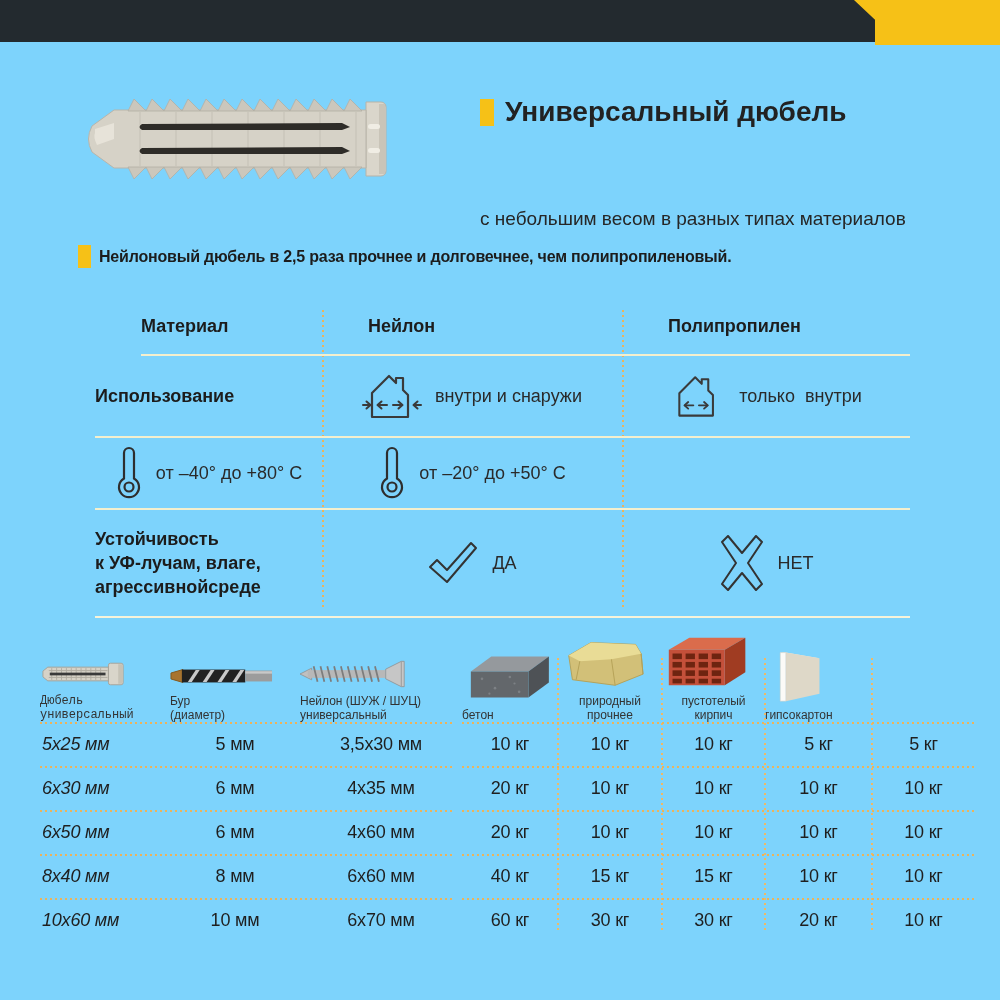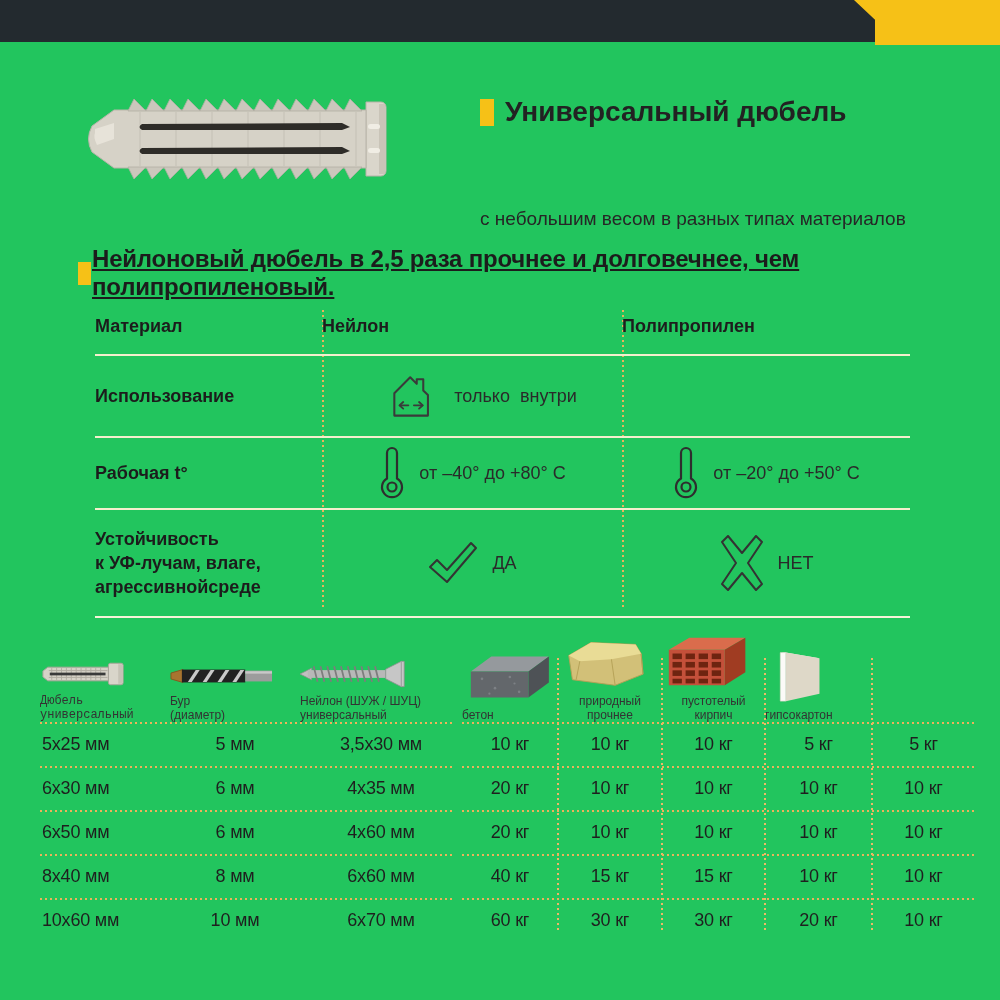--- a/index.html
+++ b/index.html
@@ -1,37 +1,37 @@
 <!DOCTYPE html>
 <html><head>
 <meta charset="utf-8">
 <style>
   html,body{margin:0;padding:0;background:#fff;}
-  .canvas{position:relative;width:1000px;height:1000px;background:#22c55e;overflow:hidden;
+  .canvas{position:relative;width:1000px;height:1000px;background:#7dd3fc;overflow:hidden;
           font-family:"Liberation Sans", sans-serif;color:#1d1d1d;}
 
   
   .topbar{position:absolute;left:0;top:0;width:1000px;height:42px;background:#232a2f;}
   .corner{position:absolute;right:0;top:0;width:146px;height:45px;background:#f6c117;
           clip-path:polygon(0.7% 0,100% 0,100% 100%,14.4% 100%,14.4% 44%,0 0);}
 
   
   .dowel-photo{position:absolute;left:80px;top:88px;}
   .titleblock{position:absolute;left:480px;top:96px;width:480px;}
   .marker{display:inline-block;width:14px;height:27px;background:#f6c117;vertical-align:middle;}
   .title{display:inline-block;vertical-align:middle;margin-left:11px;font-size:28px;font-weight:bold;color:#222;}
   .desc{margin-top:16px;font-size:19px;line-height:30px;color:#262626;white-space:pre-wrap;}
 
   
   .statement{position:absolute;left:78px;top:245px;width:900px;display:flex;align-items:center;}
   .statement .marker{width:13px;height:23px;flex:0 0 13px;}
-  .statement .stmt-text{margin-left:1px;font-size:24px;font-weight:bold;color:#1c1c1c;letter-spacing:-0.2px;text-decoration:underline;}
+  .statement .stmt-text{margin-left:8px;font-size:16px;font-weight:bold;color:#1c1c1c;letter-spacing:-0.2px;}
   .cmp-row{display:grid;grid-template-columns:227px 300px 288px;align-items:center;position:relative;}
-  .cmp-head{height:56px;border-bottom:2px solid #f4efcd;}
-  .cmp-r1{height:80px;border-bottom:2px solid #f4efcd;gap:9px;}
+  .cmp-head{height:56px;border-bottom:2px solid #f4efcd;margin-left:46px;}
+  .cmp-r1{height:80px;border-bottom:2px solid #f4efcd;}
   .cmp-r2{height:70px;border-bottom:2px solid #f4efcd;}
   .cmp-r3{height:106px;border-bottom:2px solid #f7f3d9;}
   .cmp-label{font-size:18px;font-weight:bold;color:#1c1c1c;line-height:24px;}
   .cmp-colhead{font-size:18px;font-weight:bold;text-align:left;}
   .cmp-cell{display:flex;align-items:center;justify-content:center;gap:13px;font-size:18px;color:#2a2a2a;white-space:pre-wrap;}
   .vline{position:absolute;top:12px;width:2px;height:298px;
          background-image:repeating-linear-gradient(to bottom,#ecb35b 0 2px,transparent 2px 5px);}
   .vline.v1{left:227px;} .vline.v2{left:527px;}
   .cmp-wrap{position:absolute;left:95px;top:298px;width:815px;height:312px;}
 
@@ -39,21 +39,21 @@
   .sizes{position:absolute;left:40px;top:646px;width:935px;}
   .sgrid{display:grid;grid-template-columns:130px 130px 162px 96px 104px 103px 107px 103px;}
   .shead{height:76px;align-items:end;}
   .hcell{display:flex;flex-direction:column;justify-content:flex-end;align-items:flex-start;height:76px;}
   .hcell.left{align-items:flex-start;font-family:Liberation Mono, monospace;}
   .hcell .imgwrap{display:flex;align-items:flex-end;justify-content:center;margin-bottom:5px;}
   .hlabel{font-size:12px;line-height:14px;color:#333;text-align:center;}
   .hlabel.two{text-align:left;}
   .srow{height:44px;align-items:center;}
   .scell{font-size:18px;color:#1f1f1f;text-align:center;letter-spacing:-0.2px;}
-  .scell.first{text-align:left;padding-left:2px;}
+  .scell.first{text-align:left;padding-left:2px;font-style:italic;}
   .seg-a{left:0;width:415px;height:2px;background-image:repeating-linear-gradient(to right,#ecb35b 0 2px,transparent 2px 5px);position:absolute;}
   .seg-b{left:422px;width:513px;height:2px;background-image:repeating-linear-gradient(to right,#ecb35b 0 2px,transparent 2px 5px);position:absolute;}
   .svline{position:absolute;width:2px;top:12px;height:274px;
           background-image:repeating-linear-gradient(to bottom,#eeb967 0 2px,transparent 2px 5px);}
 </style>
 </head>
 <body>
 
 <div class="canvas">
 
@@ -126,35 +126,50 @@
 
     <div class="cmp-row cmp-head">
       <div class="cmp-label">Материал</div>
       <div class="cmp-colhead">Нейлон</div>
       <div class="cmp-colhead">Полипропилен</div>
     </div>
 
     <div class="cmp-row cmp-r1">
       <div class="cmp-label">Использование</div>
       <div class="cmp-cell">
+        <svg width="60" height="52" viewBox="0 0 60 52" fill="none" stroke="#3a3a3a" stroke-width="2.2" stroke-linejoin="round" stroke-linecap="round">
+          <path d="M10,47 V23 L27,6 L34,13 L34,8 H41 V20 L46,25 V47 Z"></path>
+          <g stroke-width="2">
+            <path d="M25,35 H16"></path>
+              <path d="M19.5,31.5 L15.5,35 L19.5,38.5"></path>
+            <path d="M31,35 H40"></path>
+              <path d="M36.5,31.5 L40.5,35 L36.5,38.5"></path>
+            <path d="M1,35 H8"></path>
+              <path d="M4.5,31.5 L8.5,35 L4.5,38.5"></path>
+            <path d="M59,35 H52"></path>
+              <path d="M55.5,31.5 L51.5,35 L55.5,38.5"></path>
+          </g>
+        </svg>
+        <span>внутри и снаружи</span>
+      </div>
+      <div class="cmp-cell">
         <svg width="56" height="52" viewBox="0 0 60 52" fill="none" stroke="#3a3a3a" stroke-width="2.2" stroke-linejoin="round" stroke-linecap="round">
           <path d="M10,47 V23 L27,6 L34,13 L34,8 H41 V20 L46,25 V47 Z"></path>
           <g stroke-width="2">
             <path d="M25,36 H16"></path>
               <path d="M19.5,32.5 L15.5,36 L19.5,39.5"></path>
             <path d="M31,36 H40"></path>
               <path d="M36.5,32.5 L40.5,36 L36.5,39.5"></path>
           </g>
         </svg>
         <span>только  внутри</span>
       </div>
     </div>
 
     <div class="cmp-row cmp-r2">
-      <div class="cmp-label">Рабочая t°</div>
       <div class="cmp-cell">
         <svg width="28" height="56" viewBox="0 0 28 56" fill="none" stroke="#2e2e2e" stroke-width="2.2">
           <path d="M9,8 a5,5 0 0 1 10,0 V33.5 a10,10 0 1 1 -10,0 Z"></path>
           <circle cx="14" cy="42" r="4.5"></circle>
         </svg>
         <span>от –40° до +80° C</span>
       </div>
       <div class="cmp-cell">
         <svg width="28" height="56" viewBox="0 0 28 56" fill="none" stroke="#2e2e2e" stroke-width="2.2">
           <path d="M9,8 a5,5 0 0 1 10,0 V33.5 a10,10 0 1 1 -10,0 Z"></path>

